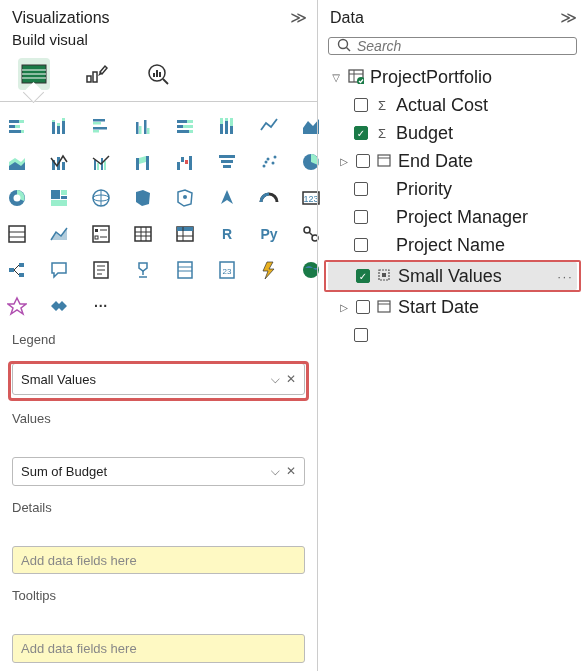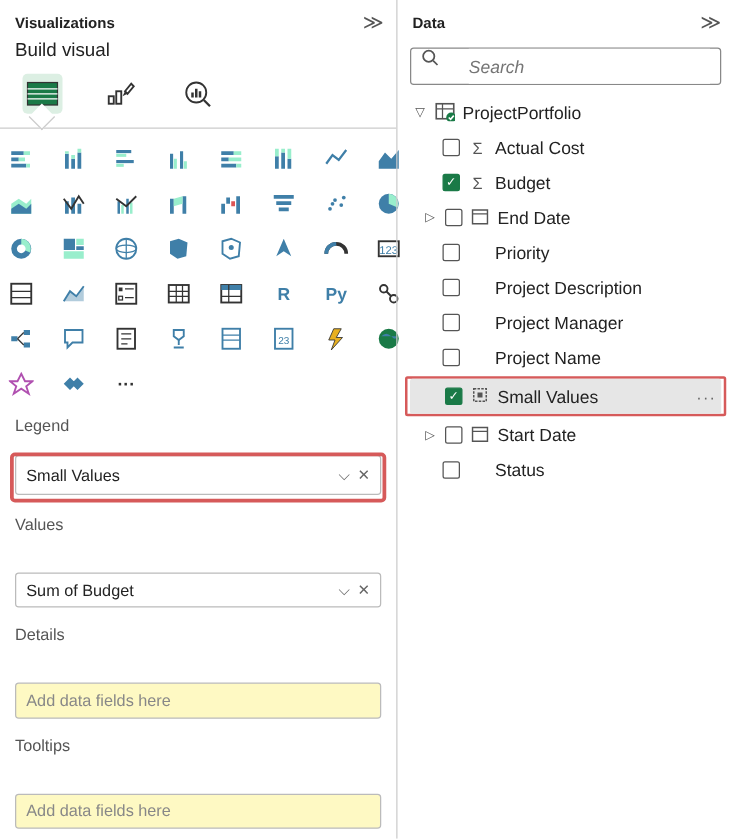--- a/index.html
+++ b/index.html
@@ -1,21 +1,21 @@
 <!DOCTYPE html>
 <html><head>
 <meta charset="utf-8">
 <style>
   * { box-sizing: border-box; margin: 0; padding: 0; font-family: "Segoe UI", Arial, sans-serif; }
   body { width: 587px; height: 671px; display: flex; background: #fff; color: #222; font-size: 13px; overflow: hidden; }
   .panel { border-left: 1px solid #ccc; display: flex; flex-direction: column; }
   .panel.viz { width: 317px; border-left: none; }
   .panel.data { width: 270px; }
   .panel-header { display: flex; align-items: center; justify-content: space-between; padding: 8px 10px 4px 12px; }
-  .panel-header h2 { font-size: 12px; font-weight: 700; }
+  .panel-header h2 { font-size: 16px; font-weight: 400; }
   .collapse-icon { font-size: 16px; color: #555; cursor: pointer; }
   .subheader { padding: 0 12px 6px 12px; font-size: 15px; }
   .tabs { display: flex; gap: 30px; padding: 4px 0 0 18px; align-items: center; }
   .tab { width: 32px; height: 32px; display: flex; align-items: center; justify-content: center; border-radius: 4px; position: relative; }
   .tab.active { background: #dcefe3; }
   .tab.active::after {
     content: ""; position: absolute; bottom: -10px; left: 50%; margin-left: -8px;
     width: 14px; height: 14px; background: #fff; border: 1px solid #ccc; border-top: none; border-left: none; transform: rotate(45deg);
   }
   .tabs svg, .gallery svg { display: block; }
@@ -27,35 +27,35 @@
     margin: 17px 12px 8px 12px; border: 1px solid #bbb; border-radius: 3px;
     height: 32px; display: flex; align-items: center; padding: 0 8px;
     background: #fff; font-size: 13px; justify-content: space-between;
   }
   .field-well.placeholder { color: #888; background: #fef9c3; }
   .field-well .actions { display: flex; gap: 6px; color: #666; font-size: 12px; }
   .highlight-box { outline: 3px solid #d65a5a; outline-offset: -1px; margin: 2px 10px 6px 10px; border-radius: 2px; padding: 0 2px 4px 2px; }
   .highlight-box .field-well { margin: 0; }
   .search {
     margin: 6px 10px 8px 10px; border: 1px solid #888; border-radius: 3px;
-    height: 30px; display: flex; padding: 0 8px; gap: 24px;
+    height: 18px; display: flex; padding: 0 8px; gap: 6px;
   }
   .search input { border: none; outline: none; flex: 1; font-size: 14px; color: #555; font-style: italic; }
   .tree { padding: 0 8px; }
   .tree-row { display: flex; align-items: center; height: 28px; gap: 6px; padding: 0 4px; border-radius: 2px; }
   .tree-row.l1 { padding-left: 28px; }
   .tree-row.l1e { padding-left: 12px; }
   .tree-row.selected { background: #e6e6e6; }
   .highlight-row { border: 2px solid #d65a5a; margin: 1px -2px; border-radius: 2px; padding: 0 2px; }
   .highlight-row .tree-row { margin: 0; }
   .chk { width: 14px; height: 14px; border: 1.4px solid #555; border-radius: 2px; display: inline-flex; align-items: center; justify-content: center; background: #fff; flex-shrink: 0; }
   .chk.checked { background: #1a7a47; border-color: #1a7a47; color: #fff; font-size: 10px; }
   .chev { width: 12px; color: #555; font-size: 10px; text-align: center; flex-shrink: 0; }
   .ficon { width: 16px; color: #555; font-size: 13px; text-align: center; flex-shrink: 0; }
-  .tree-label { flex: 1; font-size: 14px; white-space: nowrap; overflow: hidden; text-overflow: ellipsis; }
+  .tree-label { flex: 1; font-size: 18px; white-space: nowrap; overflow: hidden; text-overflow: ellipsis; }
   .more { color: #666; font-size: 13px; letter-spacing: 1px; }
   .vicon-generic { width: 20px; height: 20px; }
   .gicon-text { font-size: 14px; font-weight: 700; color: #3f7fa8; }
   .gicon-text.dark { color: #333; }
   svg text { font-family: "Segoe UI", Arial, sans-serif; }
 </style>
 </head>
 <body>
 
 <div class="panel viz">
@@ -480,25 +480,20 @@
           <span class="tree-label">End Date</span>
         </div>
         <div class="tree-row l1">
           <span class="chk"></span>
           <span class="ficon"></span>
           <span class="tree-label">Priority</span>
         </div>
         <div class="tree-row l1">
           <span class="chk"></span>
           <span class="ficon"></span>
-          <span class="tree-label">Project Description</span>
-        </div>
-        <div class="tree-row l1">
-          <span class="chk"></span>
-          <span class="ficon"></span>
           <span class="tree-label">Project Manager</span>
         </div>
         <div class="tree-row l1">
           <span class="chk"></span>
           <span class="ficon"></span>
           <span class="tree-label">Project Name</span>
         </div>
         <div class="highlight-row">
           <div class="tree-row l1 selected">
             <span class="chk checked">✓</span>
@@ -515,17 +510,16 @@
           <span class="chk"></span>
           <span class="ficon"><svg width="14" height="14">
               <rect x="1" y="2" width="12" height="11" fill="none" stroke="#555" stroke-width="1.2"></rect>
               <line x1="1" y1="5" x2="13" y2="5" stroke="#555"></line>
             </svg></span>
           <span class="tree-label">Start Date</span>
         </div>
         <div class="tree-row l1">
           <span class="chk"></span>
           <span class="ficon"></span>
-          <span class="tree-label">Status</span>
         </div>
       </div>
   </div>
 </div>
 
 </body></html>

